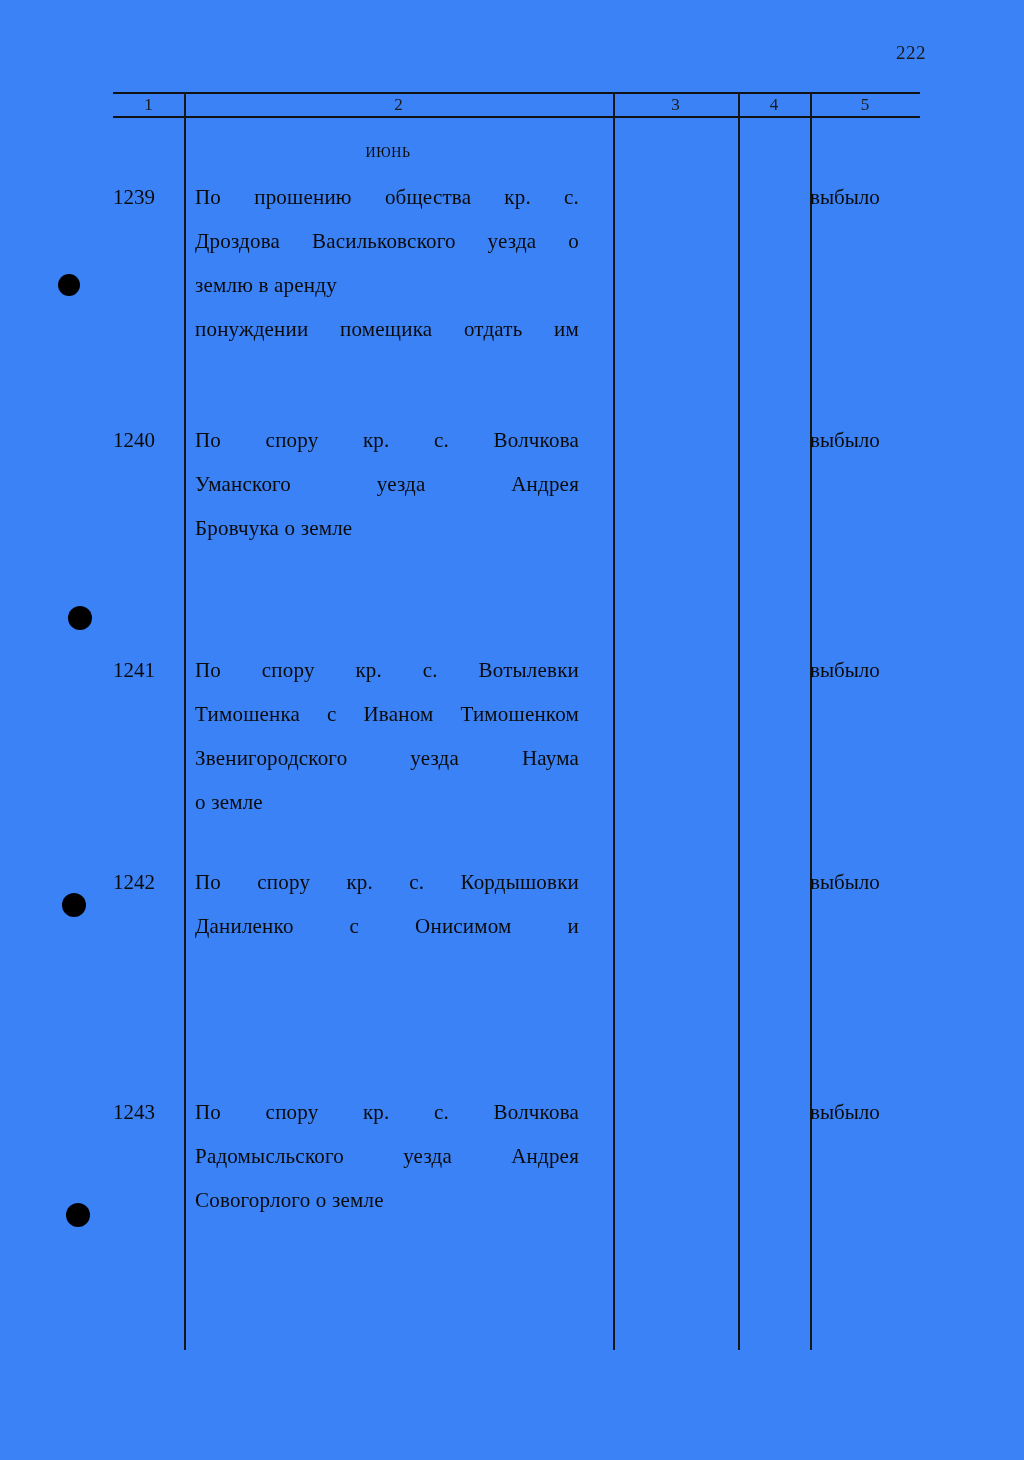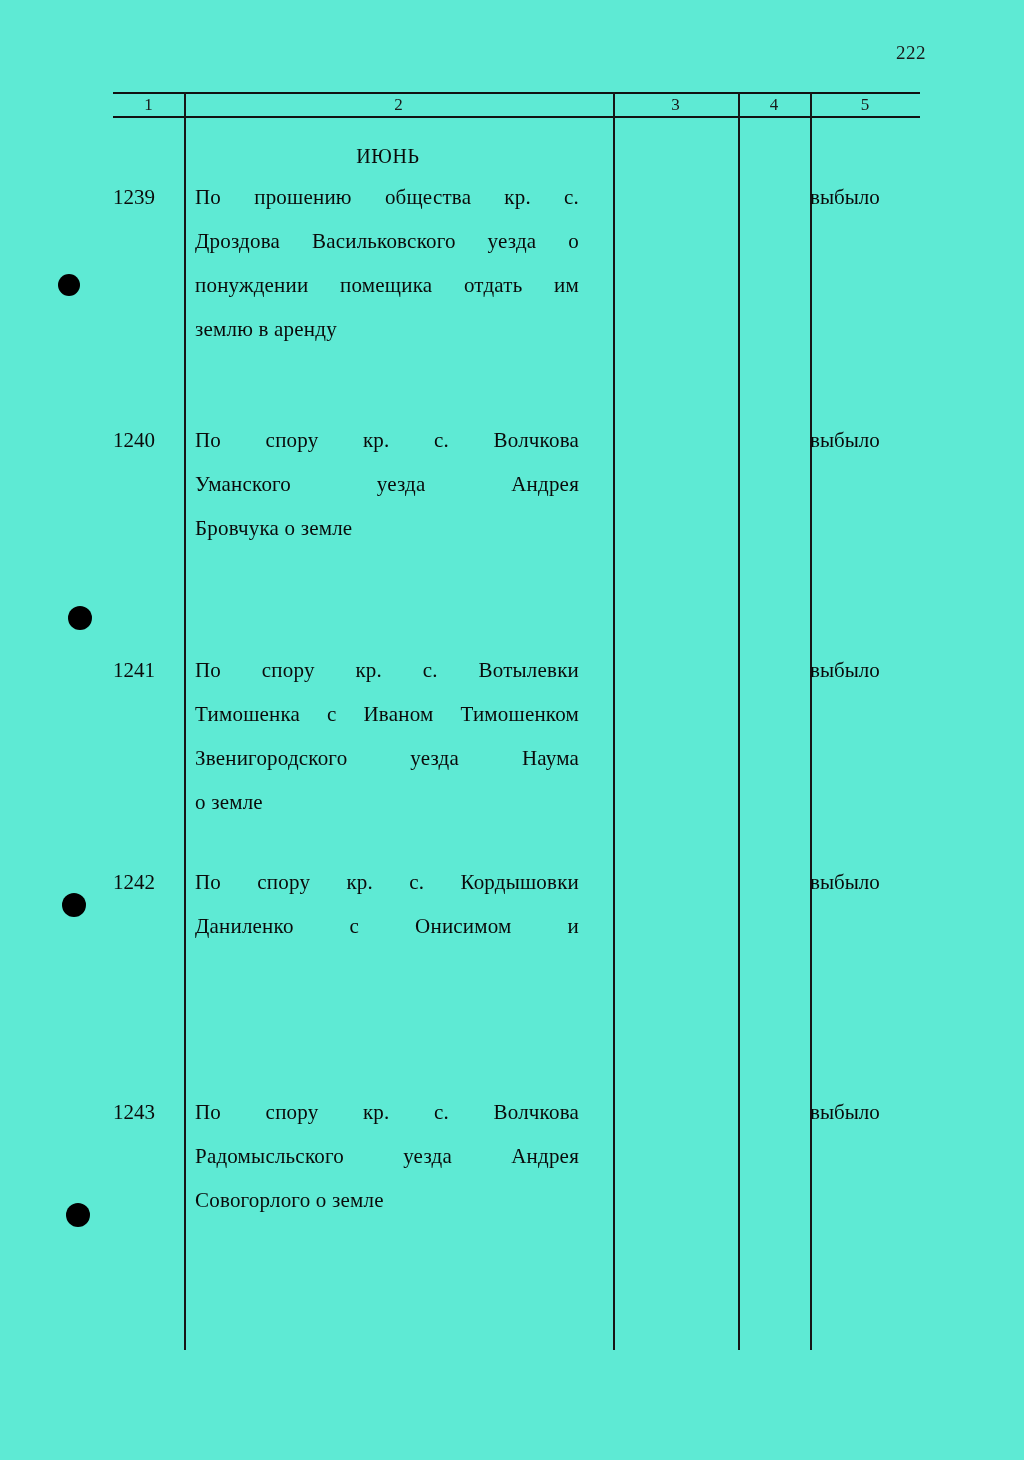--- a/index.html
+++ b/index.html
@@ -4,21 +4,21 @@
 <style>
   html, body {
     margin: 0;
     padding: 0;
     background: #ffffff;
   }
   .page {
     position: relative;
     width: 1024px;
     height: 1460px;
-    background: #5eead4;
+    background: #3b82f6;
     overflow: hidden;
     font-family: "Liberation Serif", "DejaVu Serif", serif;
     color: #0a0a0a;
   }
 
   
   .page-number {
     position: absolute;
     top: 42px;
     right: 98px;
@@ -83,21 +83,21 @@
   .col-head.c4 { left: 625px; width: 72px;  }
   .col-head.c5 { left: 697px; width: 110px; }
 
   
   .month-heading {
     position: absolute;
     left: 184px;
     top: 145px;
     width: 408px;
     text-align: center;
-    font-size: 20px;
+    font-size: 14px;
     letter-spacing: 0.6px;
   }
 
   
   .entry {
     position: absolute;
     left: 0;
     width: 1024px;
   }
   .entry .entry-number {
@@ -167,22 +167,22 @@
   </div>
 
   <div class="month-heading">ИЮНЬ</div>
 
   <div id="entries">
       <div class="entry" style="top: 175px;">
         <div class="entry-number">1239</div>
         <div class="entry-body">
           <span class="line">По прошению общества кр. с.</span>
           <span class="line">Дроздова Васильковского уезда о</span>
+          <span class="line last">землю в аренду</span>
           <span class="line">понуждении помещика отдать им</span>
-          <span class="line last">землю в аренду</span>
         </div>
         <div class="entry-status">выбыло</div>
       </div>
       <div class="entry" style="top: 418px;">
         <div class="entry-number">1240</div>
         <div class="entry-body">
           <span class="line">По спору кр. с. Волчкова</span>
           <span class="line">Уманского уезда Андрея</span>
           <span class="line last">Бровчука о земле</span>
         </div>

